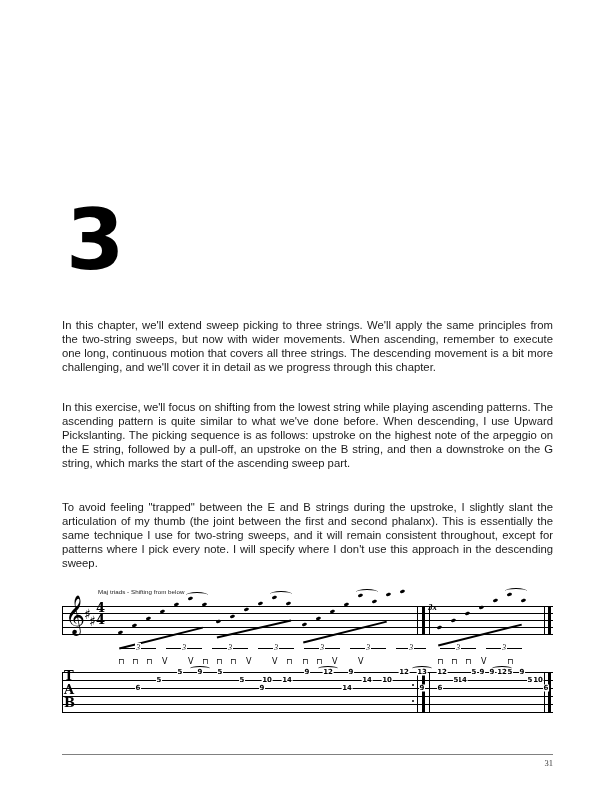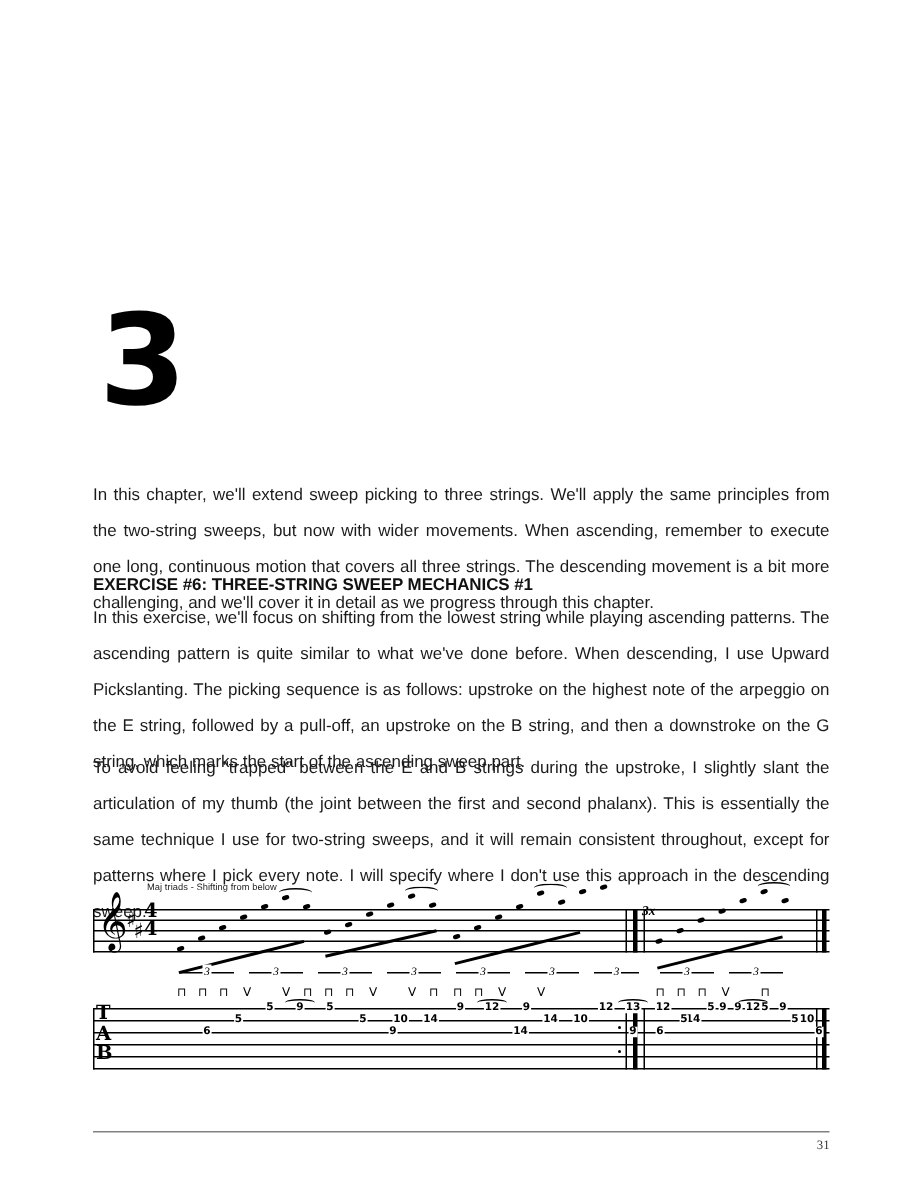--- a/index.html
+++ b/index.html
@@ -49,21 +49,21 @@
     padding-bottom: 8px;
     padding-left: 10px;
   }
 
   
   .body-block {
     position: absolute;
     left: 62px;
     width: 491px;
     font-size: 11.3px;
-    line-height: 24px;
+    line-height: 14px;
     text-align: justify;
     color: #1b1b1b;
   }
   #para-1 { top: 318px; }
   #exercise-label {
     position: absolute;
     left: 62px;
     top: 384px;
     width: 491px;
     font-size: 11.3px;
@@ -291,21 +291,20 @@
 <body>
 
 <div class="page">
 
   <div class="chapter-head">
     <div class="chapter-number">3</div>
   </div>
 
   <div class="body-block" id="para-1">In this chapter, we'll extend sweep picking to three strings. We'll apply the same principles from the two-string sweeps, but now with wider movements. When ascending, remember to execute one long, continuous motion that covers all three strings. The descending movement is a bit more challenging, and we'll cover it in detail as we progress through this chapter.</div>
 
-  <div id="exercise-label">EXERCISE #6: THREE-STRING SWEEP MECHANICS #1</div>
 
   <div class="body-block" id="para-2">In this exercise, we'll focus on shifting from the lowest string while playing ascending patterns. The ascending pattern is quite similar to what we've done before. When descending, I use Upward Pickslanting. The picking sequence is as follows: upstroke on the highest note of the arpeggio on the E string, followed by a pull-off, an upstroke on the B string, and then a downstroke on the G string, which marks the start of the ascending sweep part.</div>
 
   <div class="body-block" id="para-3">To avoid feeling "trapped" between the E and B strings during the upstroke, I slightly slant the articulation of my thumb (the joint between the first and second phalanx). This is essentially the same technique I use for two-string sweeps, and it will remain consistent throughout, except for patterns where I pick every note. I will specify where I don't use this approach in the descending sweep.</div>
 
   <div class="notation">
 
     <div class="score-label">Maj triads - Shifting from below</div>
     <div class="repeat-count">3x</div>
 

